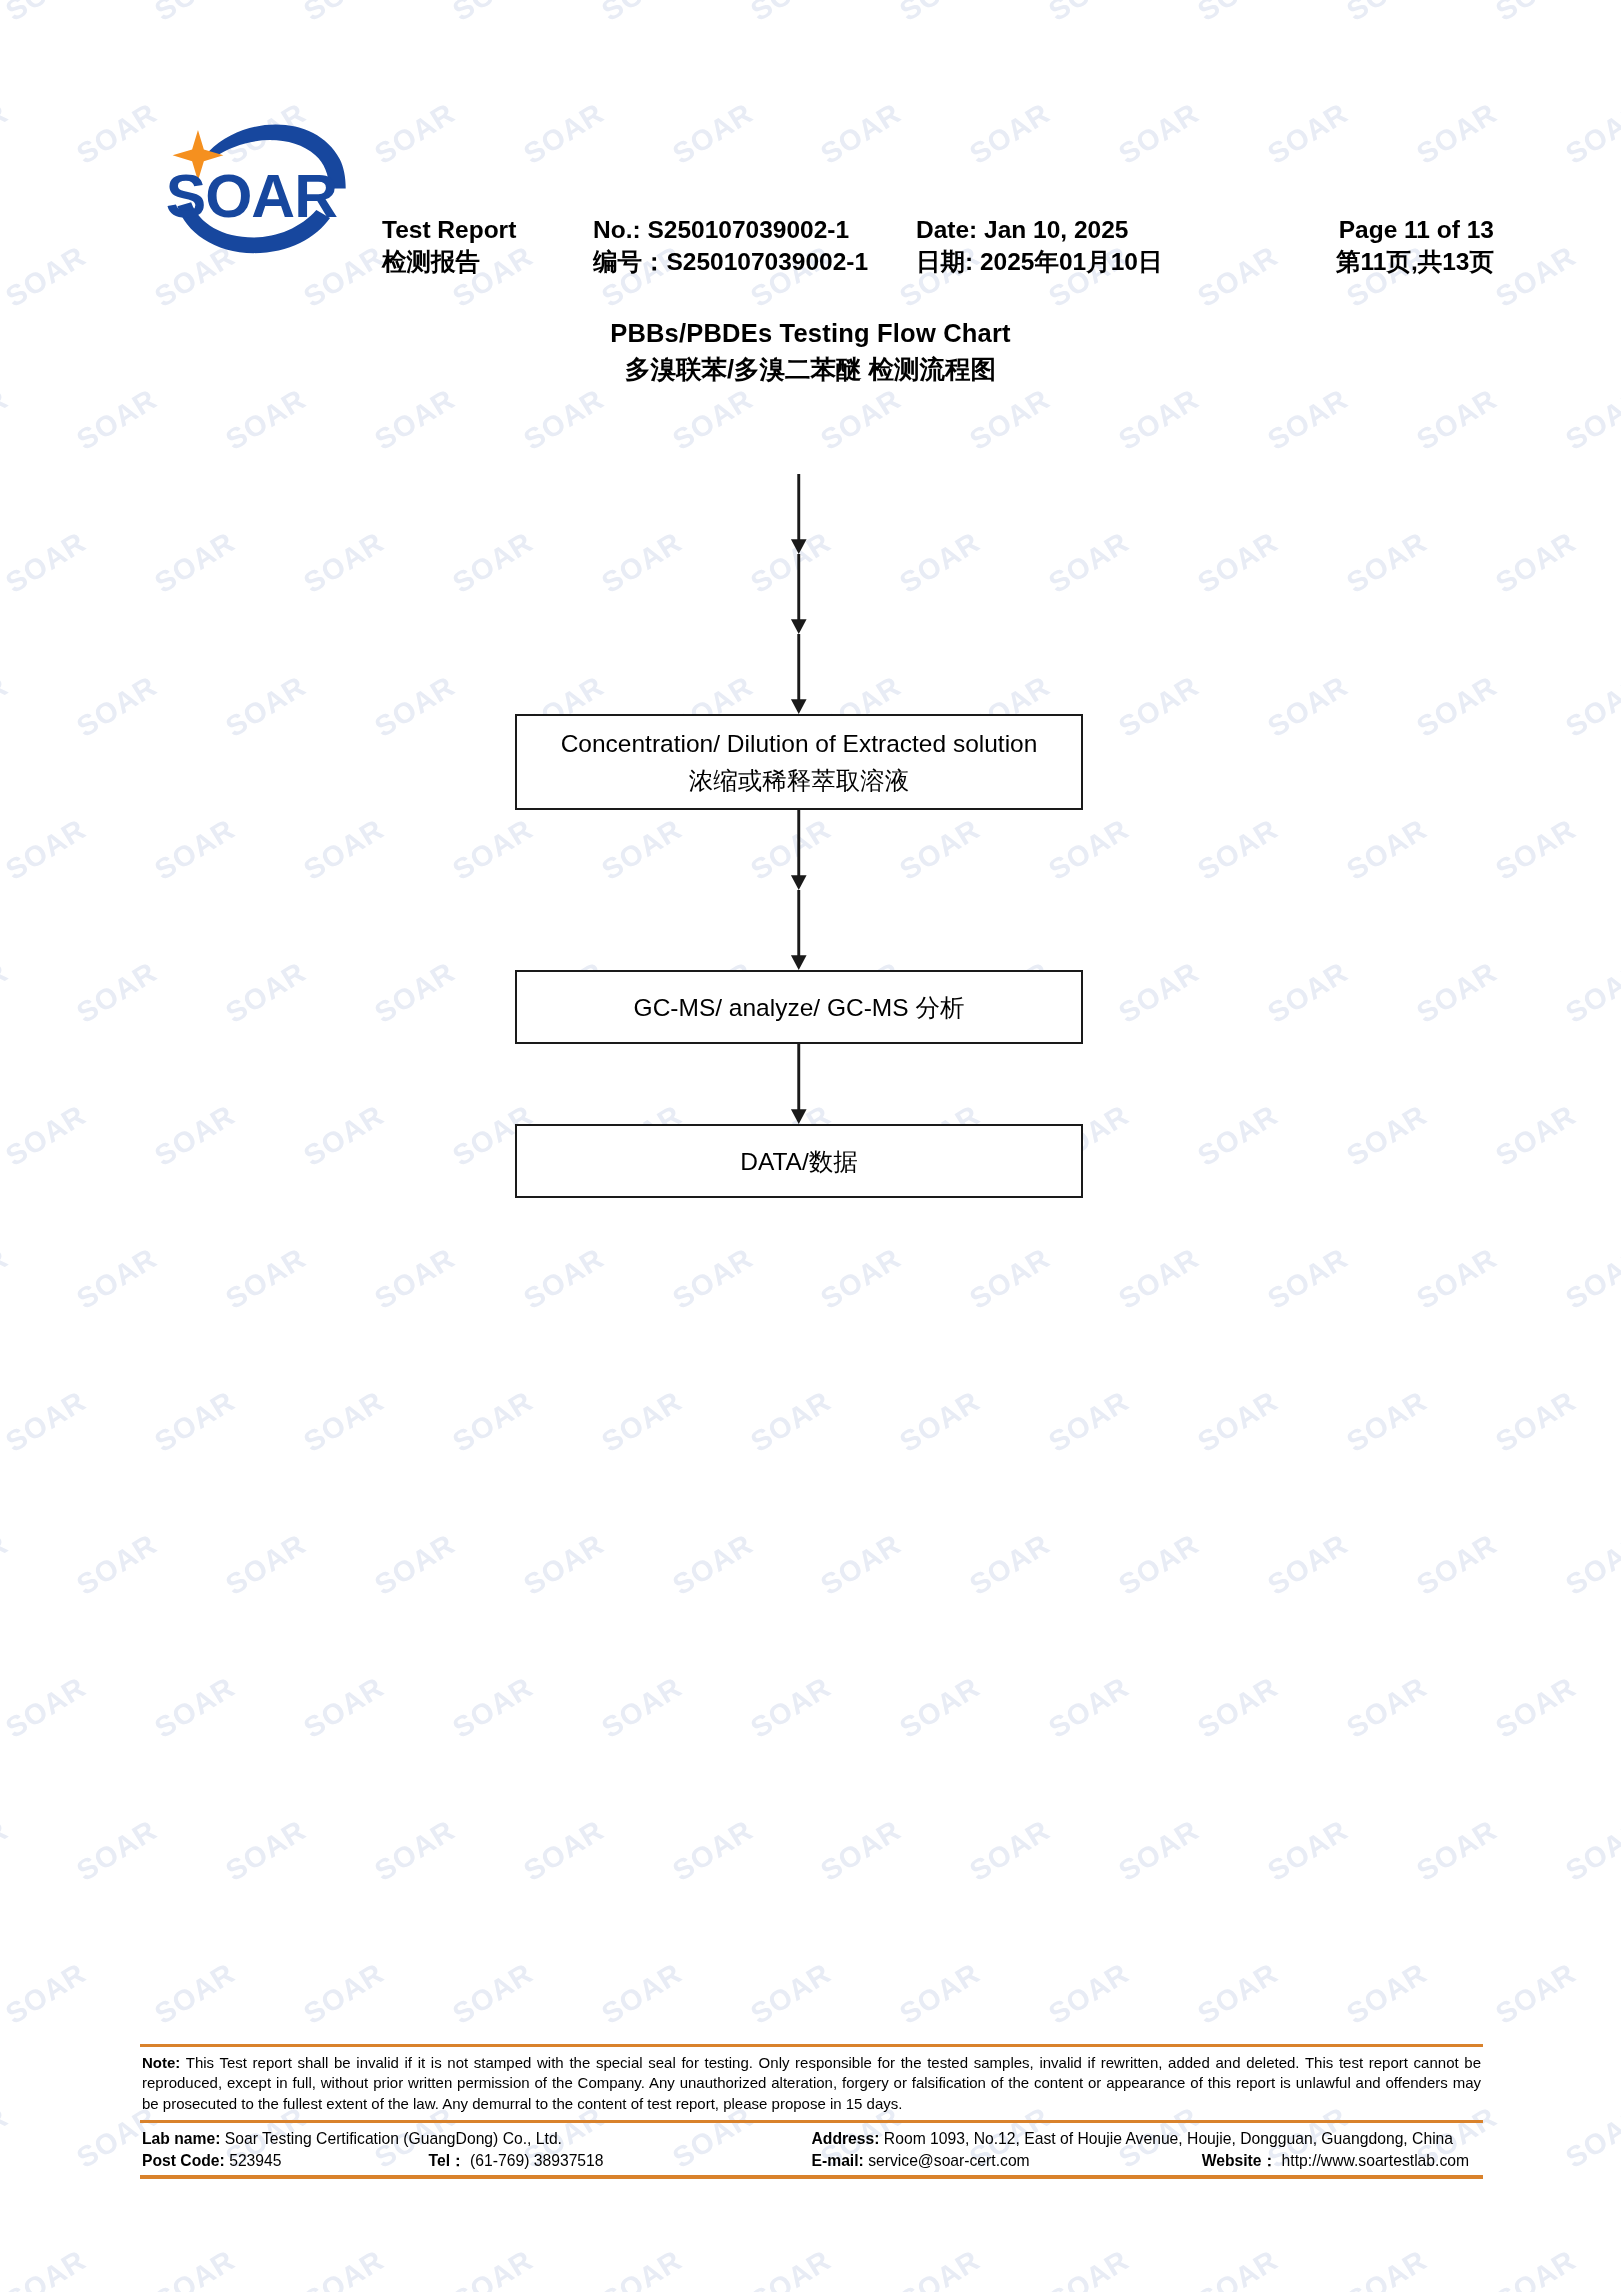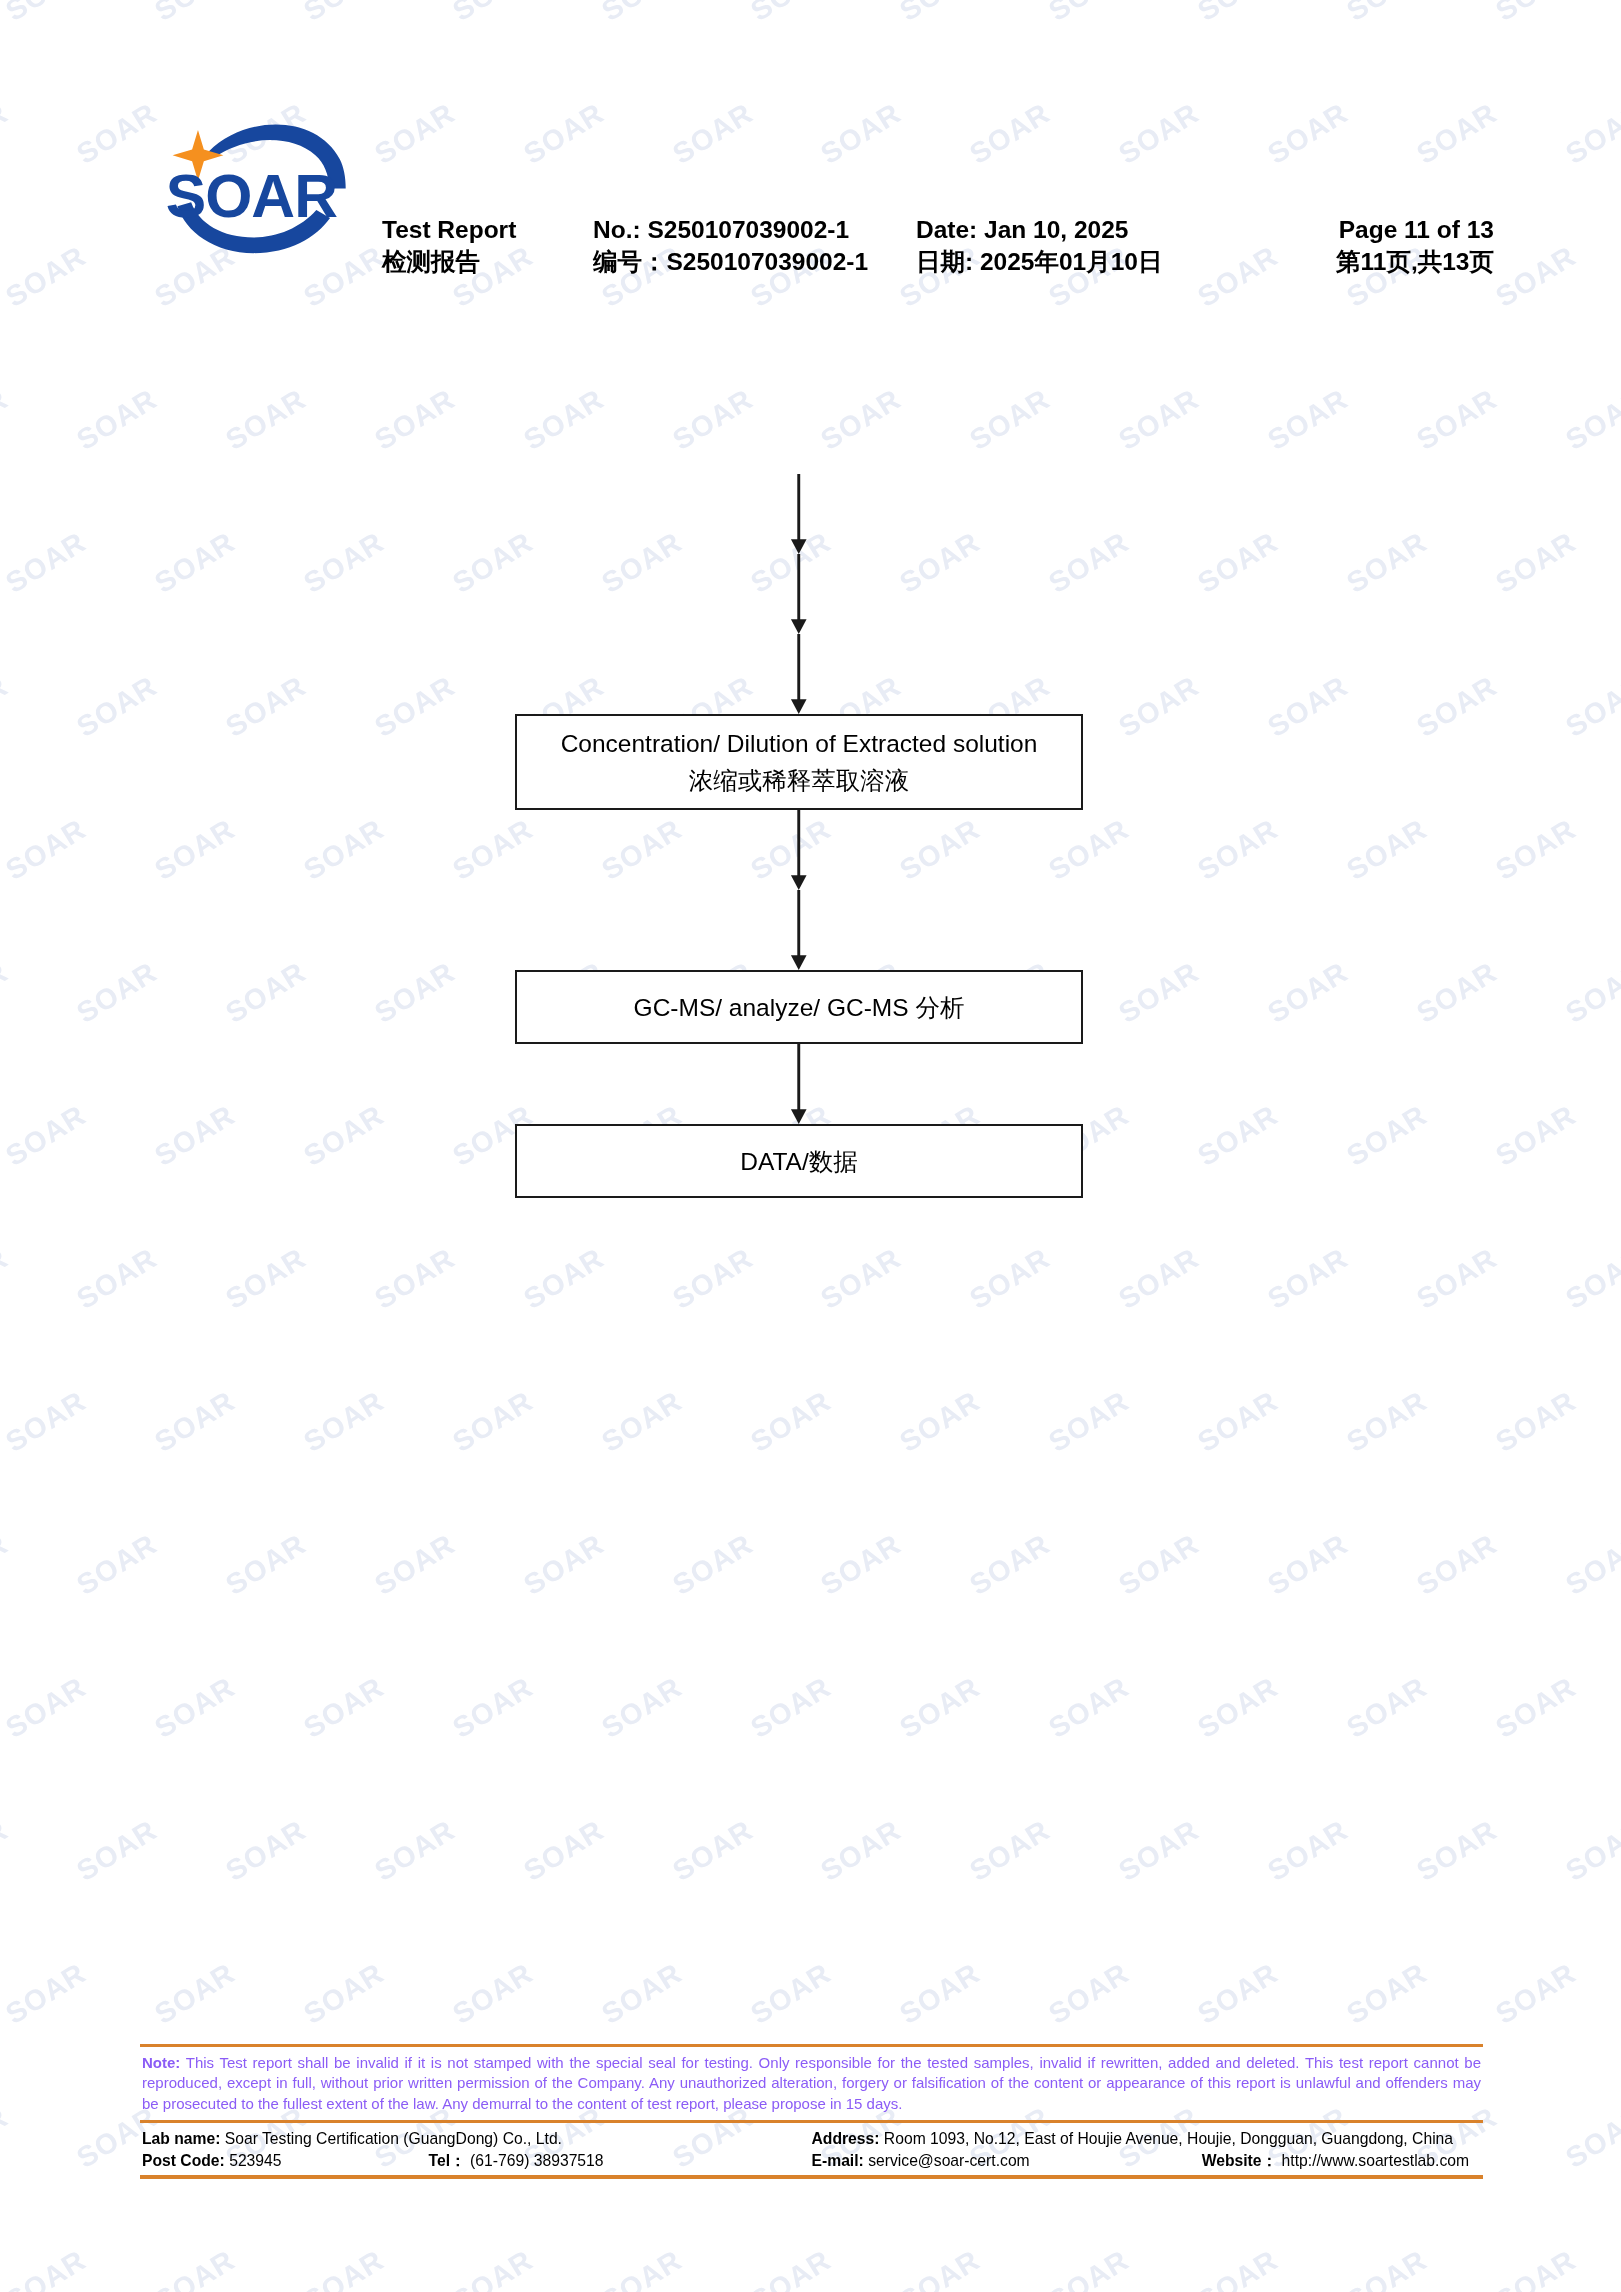--- a/index.html
+++ b/index.html
@@ -152,21 +152,21 @@
     height: 2.9px;
     background: #d9822b;
     width: 100%;
   }
   .rule-orange.thick { height: 3.9px; }
   #note {
     font-size: 15px;
     line-height: 20.6px;
     text-align: justify;
     padding: 5.9px 2px 5.9px 2px;
-    color: #8b5cf6;
+    color: #000000;
   }
   #note b { font-weight: bold; }
   #contact {
     display: flex;
     padding: 4.9px 2px 3.9px 2px;
     font-size: 15.7px;
     line-height: 21.6px;
   }
   #contact .col { width: 50%; }
   #contact .row { white-space: nowrap; display:flex; }
@@ -407,20 +407,24 @@
           <span class="en">Date: Jan 10, 2025</span>
           <span class="zh">日期: 2025年01月10日</span>
         </div>
         <div class="hdr-cell hc-page">
           <span class="en">Page 11 of 13</span>
           <span class="zh">第11页,共13页</span>
         </div>
       </div>
     </div>
 
+    <div id="doc-title">
+      <div class="t-en">PBBs/PBDEs Testing Flow Chart</div>
+      <div class="t-zh">多溴联苯/多溴二苯醚 检测流程图</div>
+    </div>
 
     <div id="flowchart">
         <div class="flow-arrow">
           <svg width="23.5" height="80" viewBox="0 0 24 82">
             <line x1="12" y1="0" x2="12" y2="69" stroke="#1a1a1a" stroke-width="3"></line>
             <polygon points="4,67 20,67 12,82" fill="#1a1a1a"></polygon>
           </svg>
         </div>
         <div class="flow-arrow">
           <svg width="23.5" height="80" viewBox="0 0 24 82">

